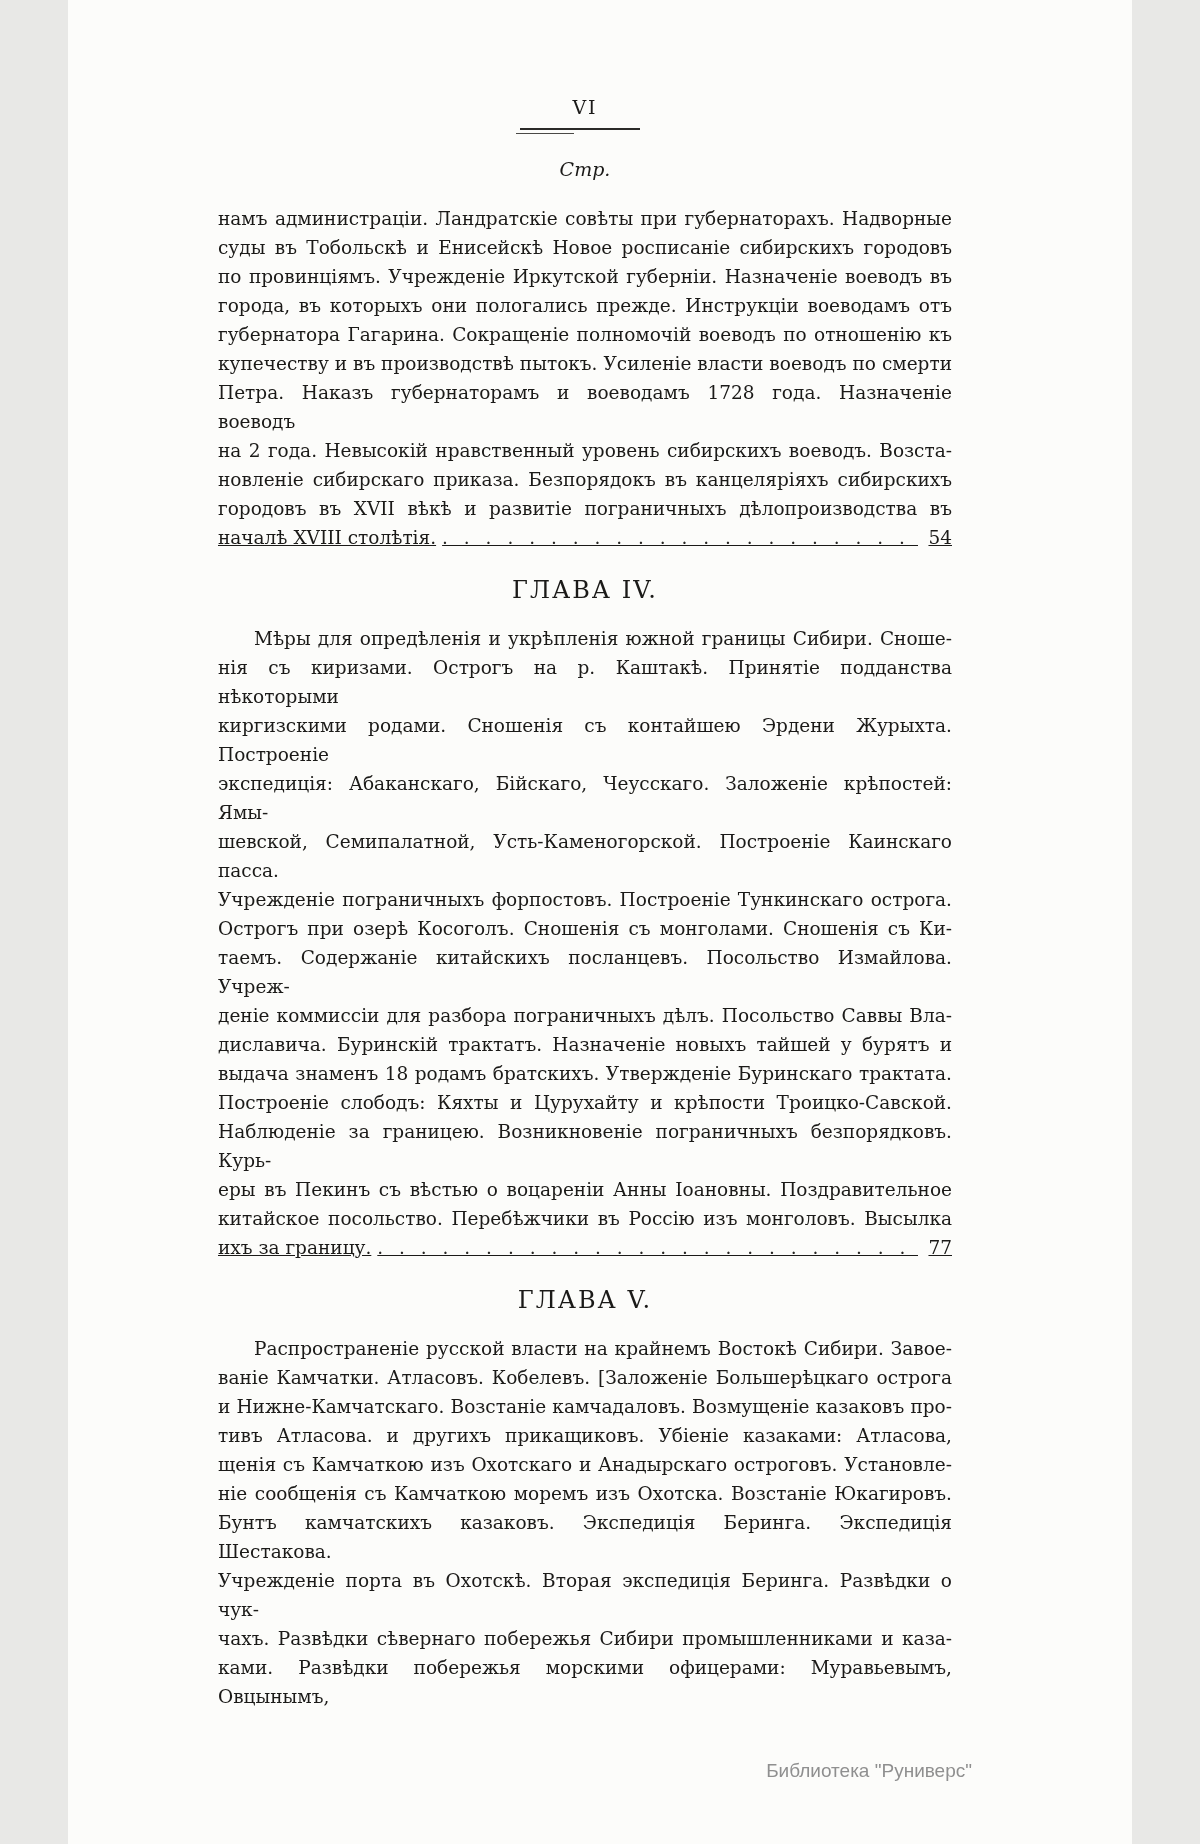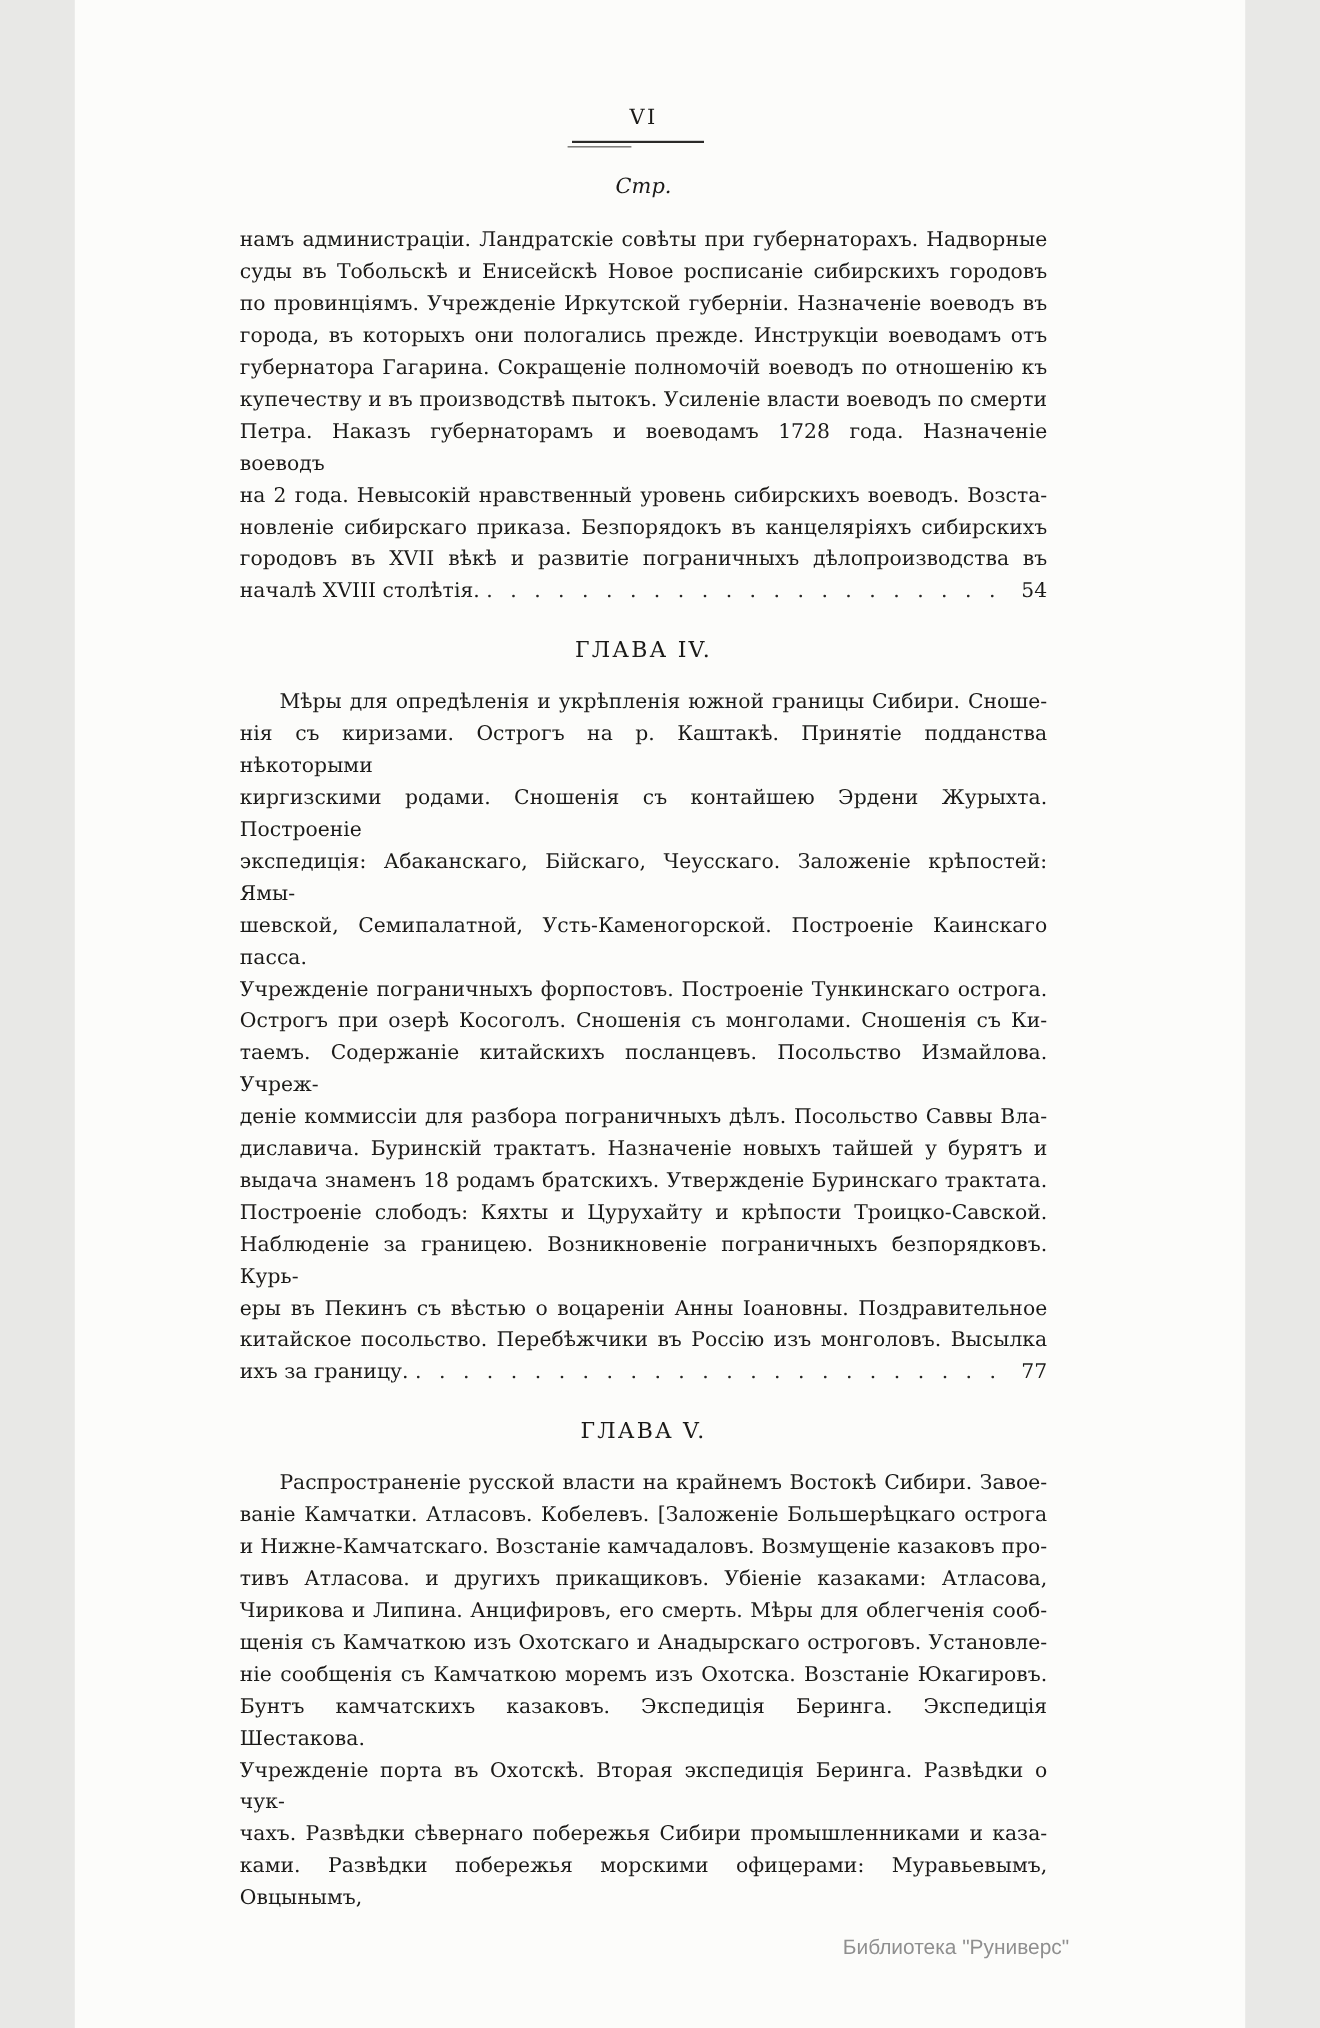--- a/index.html
+++ b/index.html
@@ -68,38 +68,39 @@
     text-align: justify;
     text-align-last: justify;
   }
   .para.indent .line.first {
     text-indent: 36px;
   }
   .line.leader {
     display: flex;
     align-items: flex-start;
     text-align-last: auto;
+    text-decoration: underline;
   }
   .line.leader .tail {
     flex: 0 0 auto;
   }
   .line.leader .dots {
     flex: 1 1 auto;
     overflow: hidden;
     white-space: nowrap;
     letter-spacing: 5px;
     margin: 0 10px 0 6px;
     color: #262522;
   }
   .line.leader .pagenum {
     flex: 0 0 auto;
   }
   .chapter-heading {
     text-align: center;
-    font-size: 20px;
+    font-size: 24px;
     letter-spacing: 2px;
     line-height: 26px;
     margin: 25px 0 21px 0;
   }
   .watermark {
     position: absolute;
     top: 1760px;
     left: 0;
     width: 904px;
     text-align: right;
@@ -164,21 +165,20 @@
       </div>
     </div>
 
     <div class="chapter-heading">ГЛАВА V.</div>
 
     <div class="para indent">
       <div class="line first">Распространеніе русской власти на крайнемъ Востокѣ Сибири. Завое-</div>
       <div class="line">ваніе Камчатки. Атласовъ. Кобелевъ. [Заложеніе Большерѣцкаго острога</div>
       <div class="line">и Нижне-Камчатскаго. Возстаніе камчадаловъ. Возмущеніе казаковъ про-</div>
       <div class="line">тивъ Атласова. и другихъ прикащиковъ. Убіеніе казаками: Атласова,</div>
-      <div class="line">Чирикова и Липина. Анцифировъ, его смерть. Мѣры для облегченія сооб-</div>
       <div class="line">щенія съ Камчаткою изъ Охотскаго и Анадырскаго остроговъ. Установле-</div>
       <div class="line">ніе сообщенія съ Камчаткою моремъ изъ Охотска. Возстаніе Юкагировъ.</div>
       <div class="line">Бунтъ камчатскихъ казаковъ. Экспедиція Беринга. Экспедиція Шестакова.</div>
       <div class="line">Учрежденіе порта въ Охотскѣ. Вторая экспедиція Беринга. Развѣдки о чук-</div>
       <div class="line">чахъ. Развѣдки сѣвернаго побережья Сибири промышленниками и каза-</div>
       <div class="line">ками. Развѣдки побережья морскими офицерами: Муравьевымъ, Овцынымъ,</div>
     </div>
 
   </div>
 

